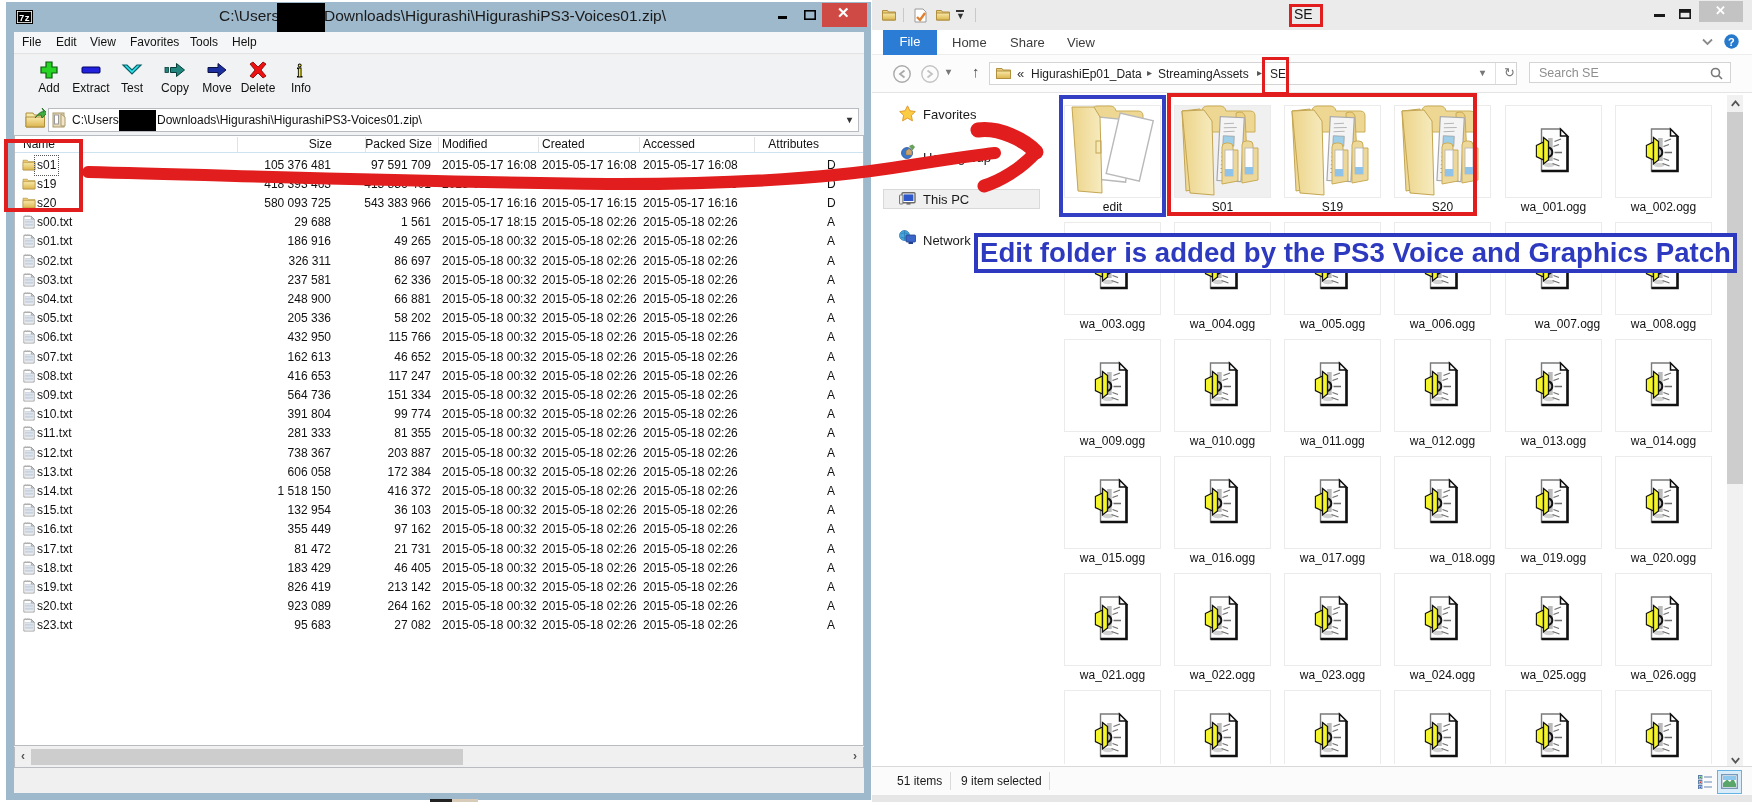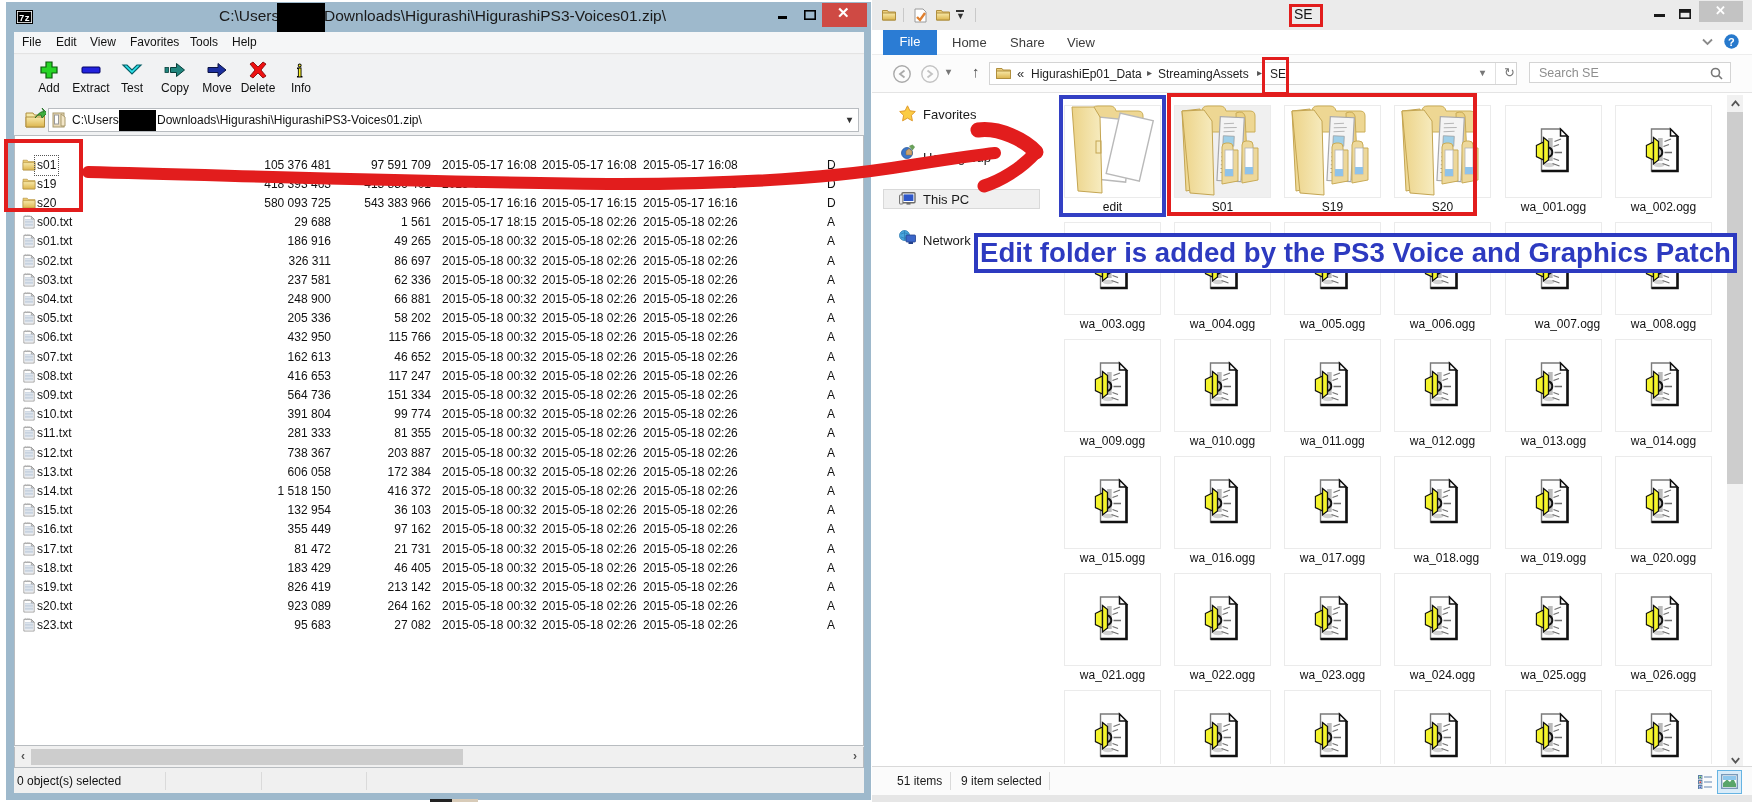--- a/index.html
+++ b/index.html
@@ -183,20 +183,35 @@
             <rect x="2.5" y="3" width="4" height="9" fill="#fff" stroke="#999"></rect>
             <path d="M9 2 l4 3 v9 h-4 Z" fill="#f3e6c8" stroke="#a99a6d"></path>
           </svg>
     <span style="position:absolute;left:23px">C:\Users</span>
     <div style="position:absolute;left:70px;top:1px;width:37px;height:21px;background:#000"></div>
     <span style="position:absolute;left:108px">Downloads\Higurashi\HigurashiPS3-Voices01.zip\</span>
     <span class="gch" style="position:absolute;right:6px;top:0px;color:#333;font-size:10px">▾</span>
    </div>
   </div>
   <div id="zlist">
+   <div class="hdr">
+    <span style="left:8px">Name</span>
+    <span style="left:197px;width:120px;text-align:right">Size</span>
+    <span style="left:297px;width:120px;text-align:right">Packed Size</span>
+    <span style="left:427px">Modified</span>
+          <span style="left:527px">Created</span>
+    <span style="left:628px">Accessed</span>
+          <span style="left:684px;width:120px;text-align:right">Attributes</span>
+    <div class="hsep" style="left:222px"></div>
+          <div class="hsep" style="left:350px"></div>
+    <div class="hsep" style="left:423px"></div>
+          <div class="hsep" style="left:523px"></div>
+    <div class="hsep" style="left:624px"></div>
+          <div class="hsep" style="left:739px"></div>
+   </div>
 <div class="row" style="top:19.6px">
           <span class="cic"><svg class="fi" viewBox="0 0 14 13">
               <path d="M1 2.2 L5.2 2.2 L6.4 3.6 L13 3.6 L13 12 L1 12 Z" fill="#e9c86e" stroke="#b08f3e" stroke-width="0.6"></path>
               <path d="M1 4.6 L13 4.6 L13 12 L1 12 Z" fill="url(#fg)" stroke="#b08f3e" stroke-width="0.6"></path>
             </svg></span>
           <span class="cnm dotted">s01</span>
           <span class="csz">105 376 481</span>
           <span class="cpk">97 591 709</span>
           <span class="cmd">2015-05-17 16:08</span>
           <span class="ccr">2015-05-17 16:08</span>
@@ -690,26 +705,20 @@
           <span class="ccr">2015-05-18 02:26</span>
           <span class="cac">2015-05-18 02:26</span>
           <span class="cat">A</span>
         </div>
   </div>
   <div id="zhsb">
         <span class="sbarrow" style="left:6px">‹</span>
         <div class="thumb"></div>
         <span class="sbarrow" style="right:6px">›</span>
       </div>
-  <div id="zstatus">
-        <span style="position:absolute;left:3px">0 object(s) selected</span>
-   <div class="ssep" style="left:151px"></div>
-        <div class="ssep" style="left:247px"></div>
-        <div class="ssep" style="left:352px"></div>
-  </div>
  </div>
 </div>
 
 <div id="expwin">
  <div id="etitle">
   <svg style="position:absolute;left:10px;top:9px;width:14px;height:12px" viewBox="0 0 14 12">
         <path d="M0.5 1.5 l5 0 1 1.5 7 0 0 8 -13 0 Z" fill="#eccf7e" stroke="#b08f3e"></path>
         <path d="M0.5 4 l13 0 0 7 -13 0 Z" fill="url(#fg)" stroke="#b08f3e"></path>
       </svg>
   <div style="position:absolute;left:31px;top:8px;width:1px;height:14px;background:#c9c9c9"></div>
@@ -909,21 +918,21 @@
 <div class="tlabel" style="left:292px;top:458px">wa_016.ogg</div>
 <div class="tile" style="left:412px;top:363px"></div>
 <svg class="ogg" style="left:442px;top:385px" viewBox="0 0 36 46">
         <use href="#oggsym"></use>
       </svg>
 <div class="tlabel" style="left:402px;top:458px">wa_017.ogg</div>
 <div class="tile" style="left:522px;top:363px"></div>
 <svg class="ogg" style="left:552px;top:385px" viewBox="0 0 36 46">
         <use href="#oggsym"></use>
       </svg>
-<div class="tlabel" style="left:516px;top:458px">wa_018.ogg</div>
+<div class="tlabel" style="left:532px;top:458px">wa_018.ogg</div>
 <div class="tile" style="left:633px;top:363px"></div>
 <svg class="ogg" style="left:663px;top:385px" viewBox="0 0 36 46">
         <use href="#oggsym"></use>
       </svg>
 <div class="tlabel" style="left:623px;top:458px">wa_019.ogg</div>
 <div class="tile" style="left:743px;top:363px"></div>
 <svg class="ogg" style="left:773px;top:385px" viewBox="0 0 36 46">
         <use href="#oggsym"></use>
       </svg>
 <div class="tlabel" style="left:733px;top:458px">wa_020.ogg</div>

